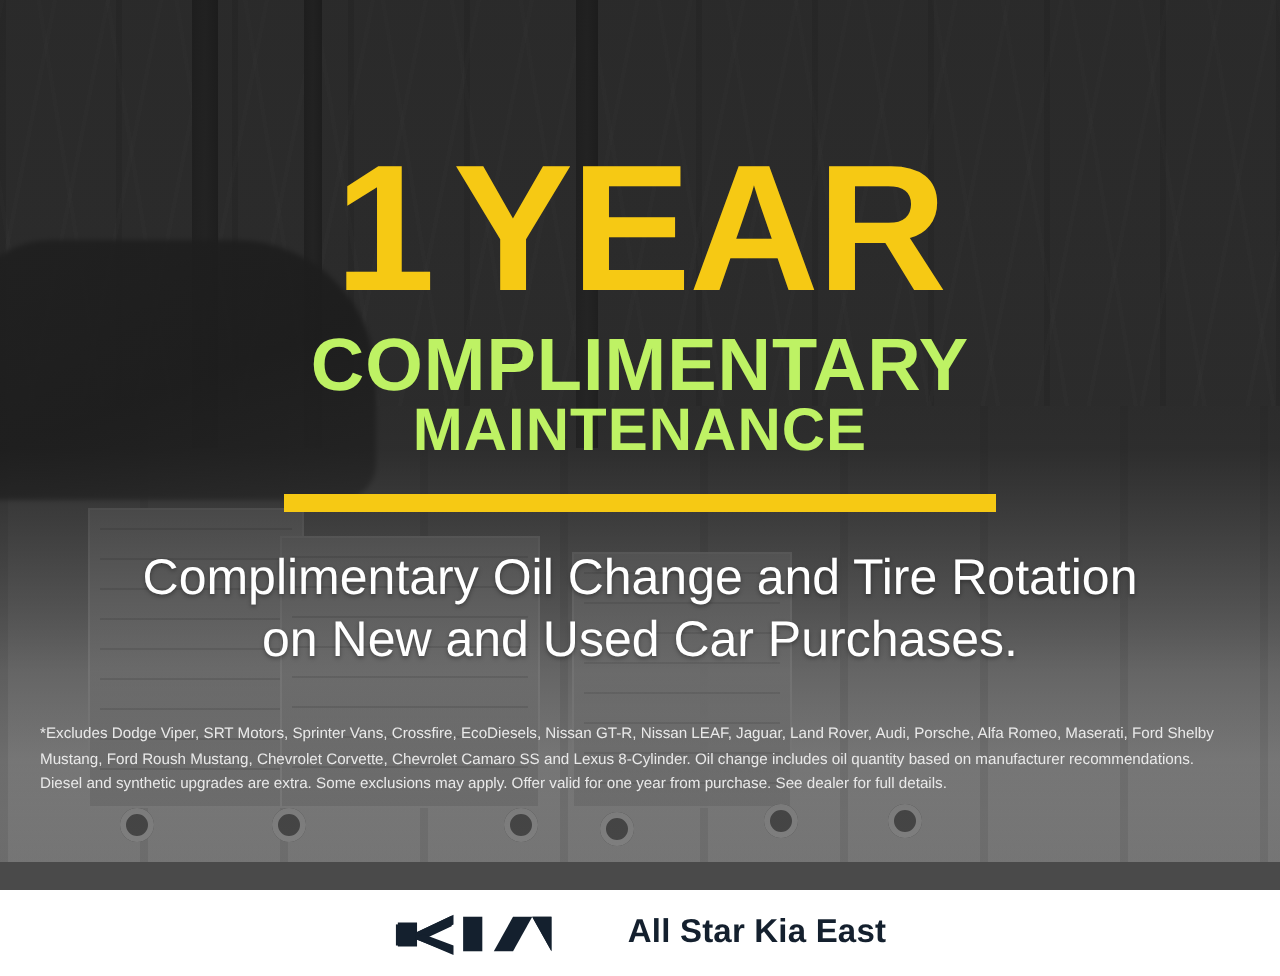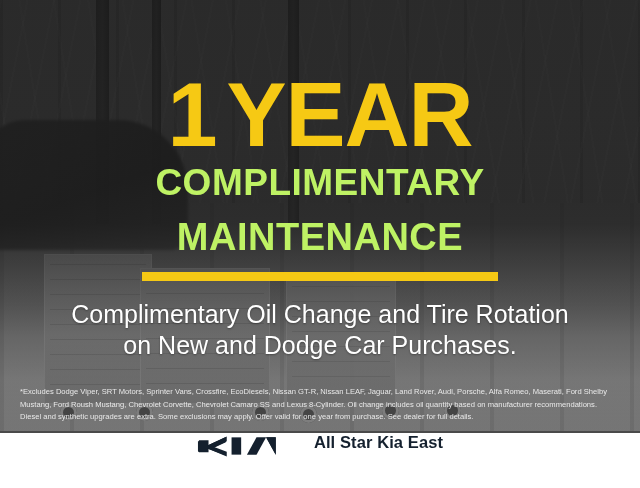--- a/index.html
+++ b/index.html
@@ -114,22 +114,22 @@
     font-weight: 700;
     line-height: 1.0;
     white-space: nowrap;
   }
   .headline-sub1 {
     margin-top: 6px;
     font-size: 37px;
     letter-spacing: 0.5px;
   }
   .headline-sub2 {
-    margin-top: 17px;
-    font-size: 38px;
+    margin-top: 0;
+    font-size: 30px;
     letter-spacing: 0.5px;
   }
 
   .divider-bar {
     width: 356px;
     height: 9px;
     background: #f6c914;
     margin-top: 16px;
   }
 
@@ -150,24 +150,24 @@
     color: #e9e9e9;
     font-size: 7.6px;
     line-height: 1.62;
     text-align: left;
   }
 
   
   .footer {
     position: absolute;
     left: 0; right: 0; bottom: 0;
-    height: 55px;
+    height: 43px;
     background: #ffffff;
     display: flex;
-    align-items: flex-start;
+    align-items: center;
     justify-content: center;
     gap: 21px;
   }
   .kia-logo { display: block; }
   .dealer-name {
     color: #14202e;
     font-size: 16.5px;
     font-weight: 700;
     letter-spacing: 0.1px;
     white-space: nowrap;
@@ -203,21 +203,21 @@
       <span class="digit">1</span><span>YEAR</span>
     </div>
 
     <div class="headline-sub1">COMPLIMENTARY</div>
     <div class="headline-sub2">MAINTENANCE</div>
 
     <div class="divider-bar"></div>
 
     <div class="offer-line">
       <div>Complimentary Oil Change and Tire Rotation</div>
-      <div>on New and Dodge Car Purchases.</div>
+      <div>on New and Used Car Purchases.</div>
     </div>
 
     <div class="disclaimer">*Excludes Dodge Viper, SRT Motors, Sprinter Vans, Crossfire, EcoDiesels, Nissan GT-R, Nissan LEAF, Jaguar, Land Rover, Audi, Porsche, Alfa Romeo, Maserati, Ford Shelby Mustang, Ford Roush Mustang, Chevrolet Corvette, Chevrolet Camaro SS and Lexus 8-Cylinder. Oil change includes oil quantity based on manufacturer recommendations. Diesel and synthetic upgrades are extra. Some exclusions may apply. Offer valid for one year from purchase. See dealer for full details.</div>
   </div>
 
   <div class="footer">
     <svg class="kia-logo" width="96" height="26" viewBox="0 0 200 54" aria-hidden="true">
       <g fill="#14202e">
 
         <path d="M4 40 L4 15 L24 15 L24 25 L60 8 L60 19 L30 33 L60 47 L60 47 L24 33 L24 40 Z"></path>

